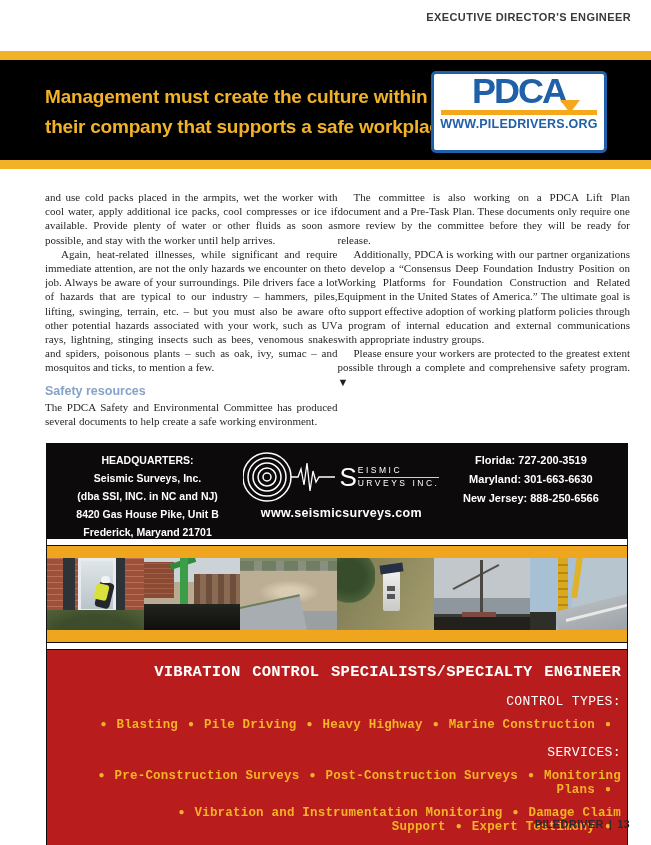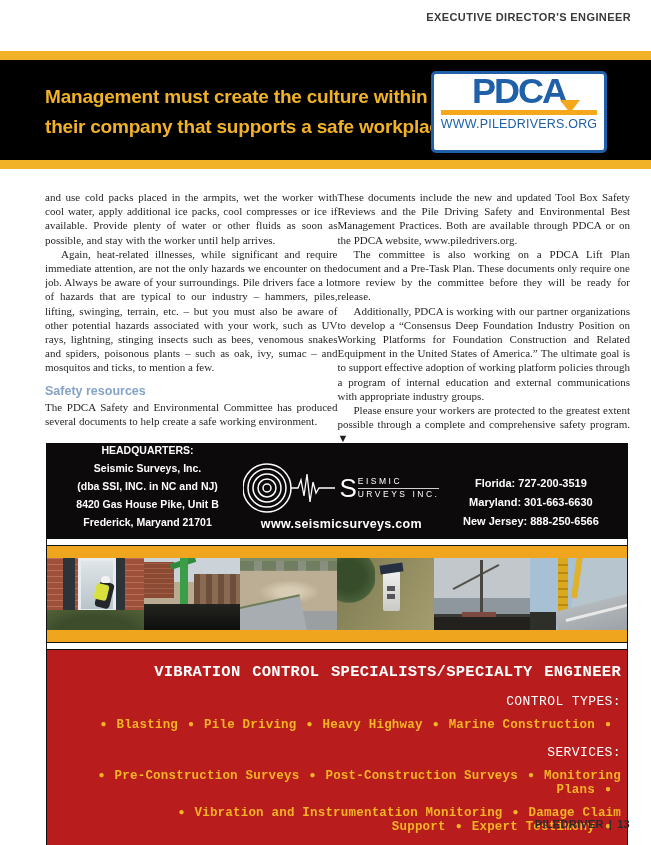--- a/index.html
+++ b/index.html
@@ -17,35 +17,35 @@
   .quote{position:absolute;left:45px;top:22px;color:#f2b228;font-weight:bold;
          font-size:19px;line-height:30px;letter-spacing:-.2px;}
   .pdca-box{position:absolute;right:44px;top:11px;width:176px;height:82px;background:#fff;
             border:3px solid #2060a8;border-radius:5px;text-align:center;box-sizing:border-box;}
   .pdca-letters{font-size:36px;line-height:36px;font-weight:bold;color:#2060a8;
                 letter-spacing:-2px;margin-top:-1px;transform:scaleY(.98);}
   .pdca-tri{position:absolute;right:24px;top:26px;width:0;height:0;
             border-left:10px solid transparent;border-right:10px solid transparent;
             border-top:13px solid #f6a81c;}
   .pdca-bar{height:5px;background:#f6a81c;margin:1px 7px 2px 7px;}
-  .pdca-url{font-size:12.5px;font-weight:normal;color:#2060a8;letter-spacing:.2px;}
+  .pdca-url{font-size:12.5px;font-weight:bold;color:#2060a8;letter-spacing:.2px;}
 
   
   .article{position:absolute;top:190px;left:45px;width:585px;height:252px;display:flex;
            overflow:hidden;font-family:"Liberation Serif",serif;font-size:11px;
            line-height:14.2px;text-align:justify;color:#231f20;}
   .col{flex:1;}
   .col p{margin:0;}
   .col p.indent{text-indent:16px;}
   .subhead{font-family:"Liberation Sans",sans-serif;font-weight:bold;font-size:12.5px;
            color:#85a3c9;margin:9px 0 2px 0;text-align:left;}
 
   
   .ad{position:absolute;top:443px;left:46px;width:582px;box-sizing:border-box;}
-  .ad-header{background:#0d0a0b;color:#fff;display:flex;align-items:flex-end;
+  .ad-header{background:#0d0a0b;color:#fff;display:flex;align-items:flex-start;
              padding:7px 8px;height:80px;border:1px solid #0d0a0b;}
   .hq{flex:1.05;text-align:center;font-weight:bold;font-size:10.5px;line-height:18px;}
   .ad-center{flex:1.15;text-align:center;}
   .logo-row{display:flex;align-items:center;justify-content:center;}
   .logo-text{text-align:left;display:flex;align-items:center;}
   .logo-initial{font-size:26px;line-height:24px;letter-spacing:1px;font-weight:normal;}
   .logo-lines{font-size:8.5px;letter-spacing:2.5px;line-height:11px;}
   .logo-line1{border-bottom:1px solid #cfcfcf;padding-bottom:1px;}
   .website{font-weight:bold;font-size:12.5px;margin-top:3px;letter-spacing:.3px;}
   .phones{flex:1;text-align:center;font-weight:bold;font-size:11px;line-height:19px;}
@@ -159,21 +159,20 @@
 </div>
 
 <div class="article">
   <div class="col">
     <p>and use cold packs placed in the armpits, wet the worker with cool water, apply additional ice packs, cool compresses or ice if available. Provide plenty of water or other fluids as soon as possible, and stay with the worker until help arrives.</p>
     <p class="indent">Again, heat-related illnesses, while significant and require immediate attention, are not the only hazards we encounter on the job. Always be aware of your surroundings. Pile drivers face a lot of hazards that are typical to our industry – hammers, piles, lifting, swinging, terrain, etc. – but you must also be aware of other potential hazards associated with your work, such as UV rays, lightning, stinging insects such as bees, venomous snakes and spiders, poisonous plants – such as oak, ivy, sumac – and mosquitos and ticks, to mention a few.</p>
     <div class="subhead">Safety resources</div>
     <p>The PDCA Safety and Environmental Committee has produced several documents to help create a safe working environment.</p>
   </div>
   <div class="col">
-    <p>These documents include the new and updated Tool Box Safety Reviews and the Pile Driving Safety and Environmental Best Management Practices. Both are available through PDCA or on the PDCA website, www.piledrivers.org.</p>
     <p class="indent">The committee is also working on a PDCA Lift Plan document and a Pre-Task Plan. These documents only require one more review by the committee before they will be ready for release.</p>
     <p class="indent">Additionally, PDCA is working with our partner organizations to develop a “Consensus Deep Foundation Industry Position on Working Platforms for Foundation Construction and Related Equipment in the United States of America.” The ultimate goal is to support effective adoption of working platform policies through a program of internal education and external communications with appropriate industry groups.</p>
     <p class="indent">Please ensure your workers are protected to the greatest extent possible through a complete and comprehensive safety program. ▼</p>
   </div>
 </div>
 
 <div class="ad">
   <div class="ad-header">
     <div class="hq">
       <div>HEADQUARTERS:</div>

